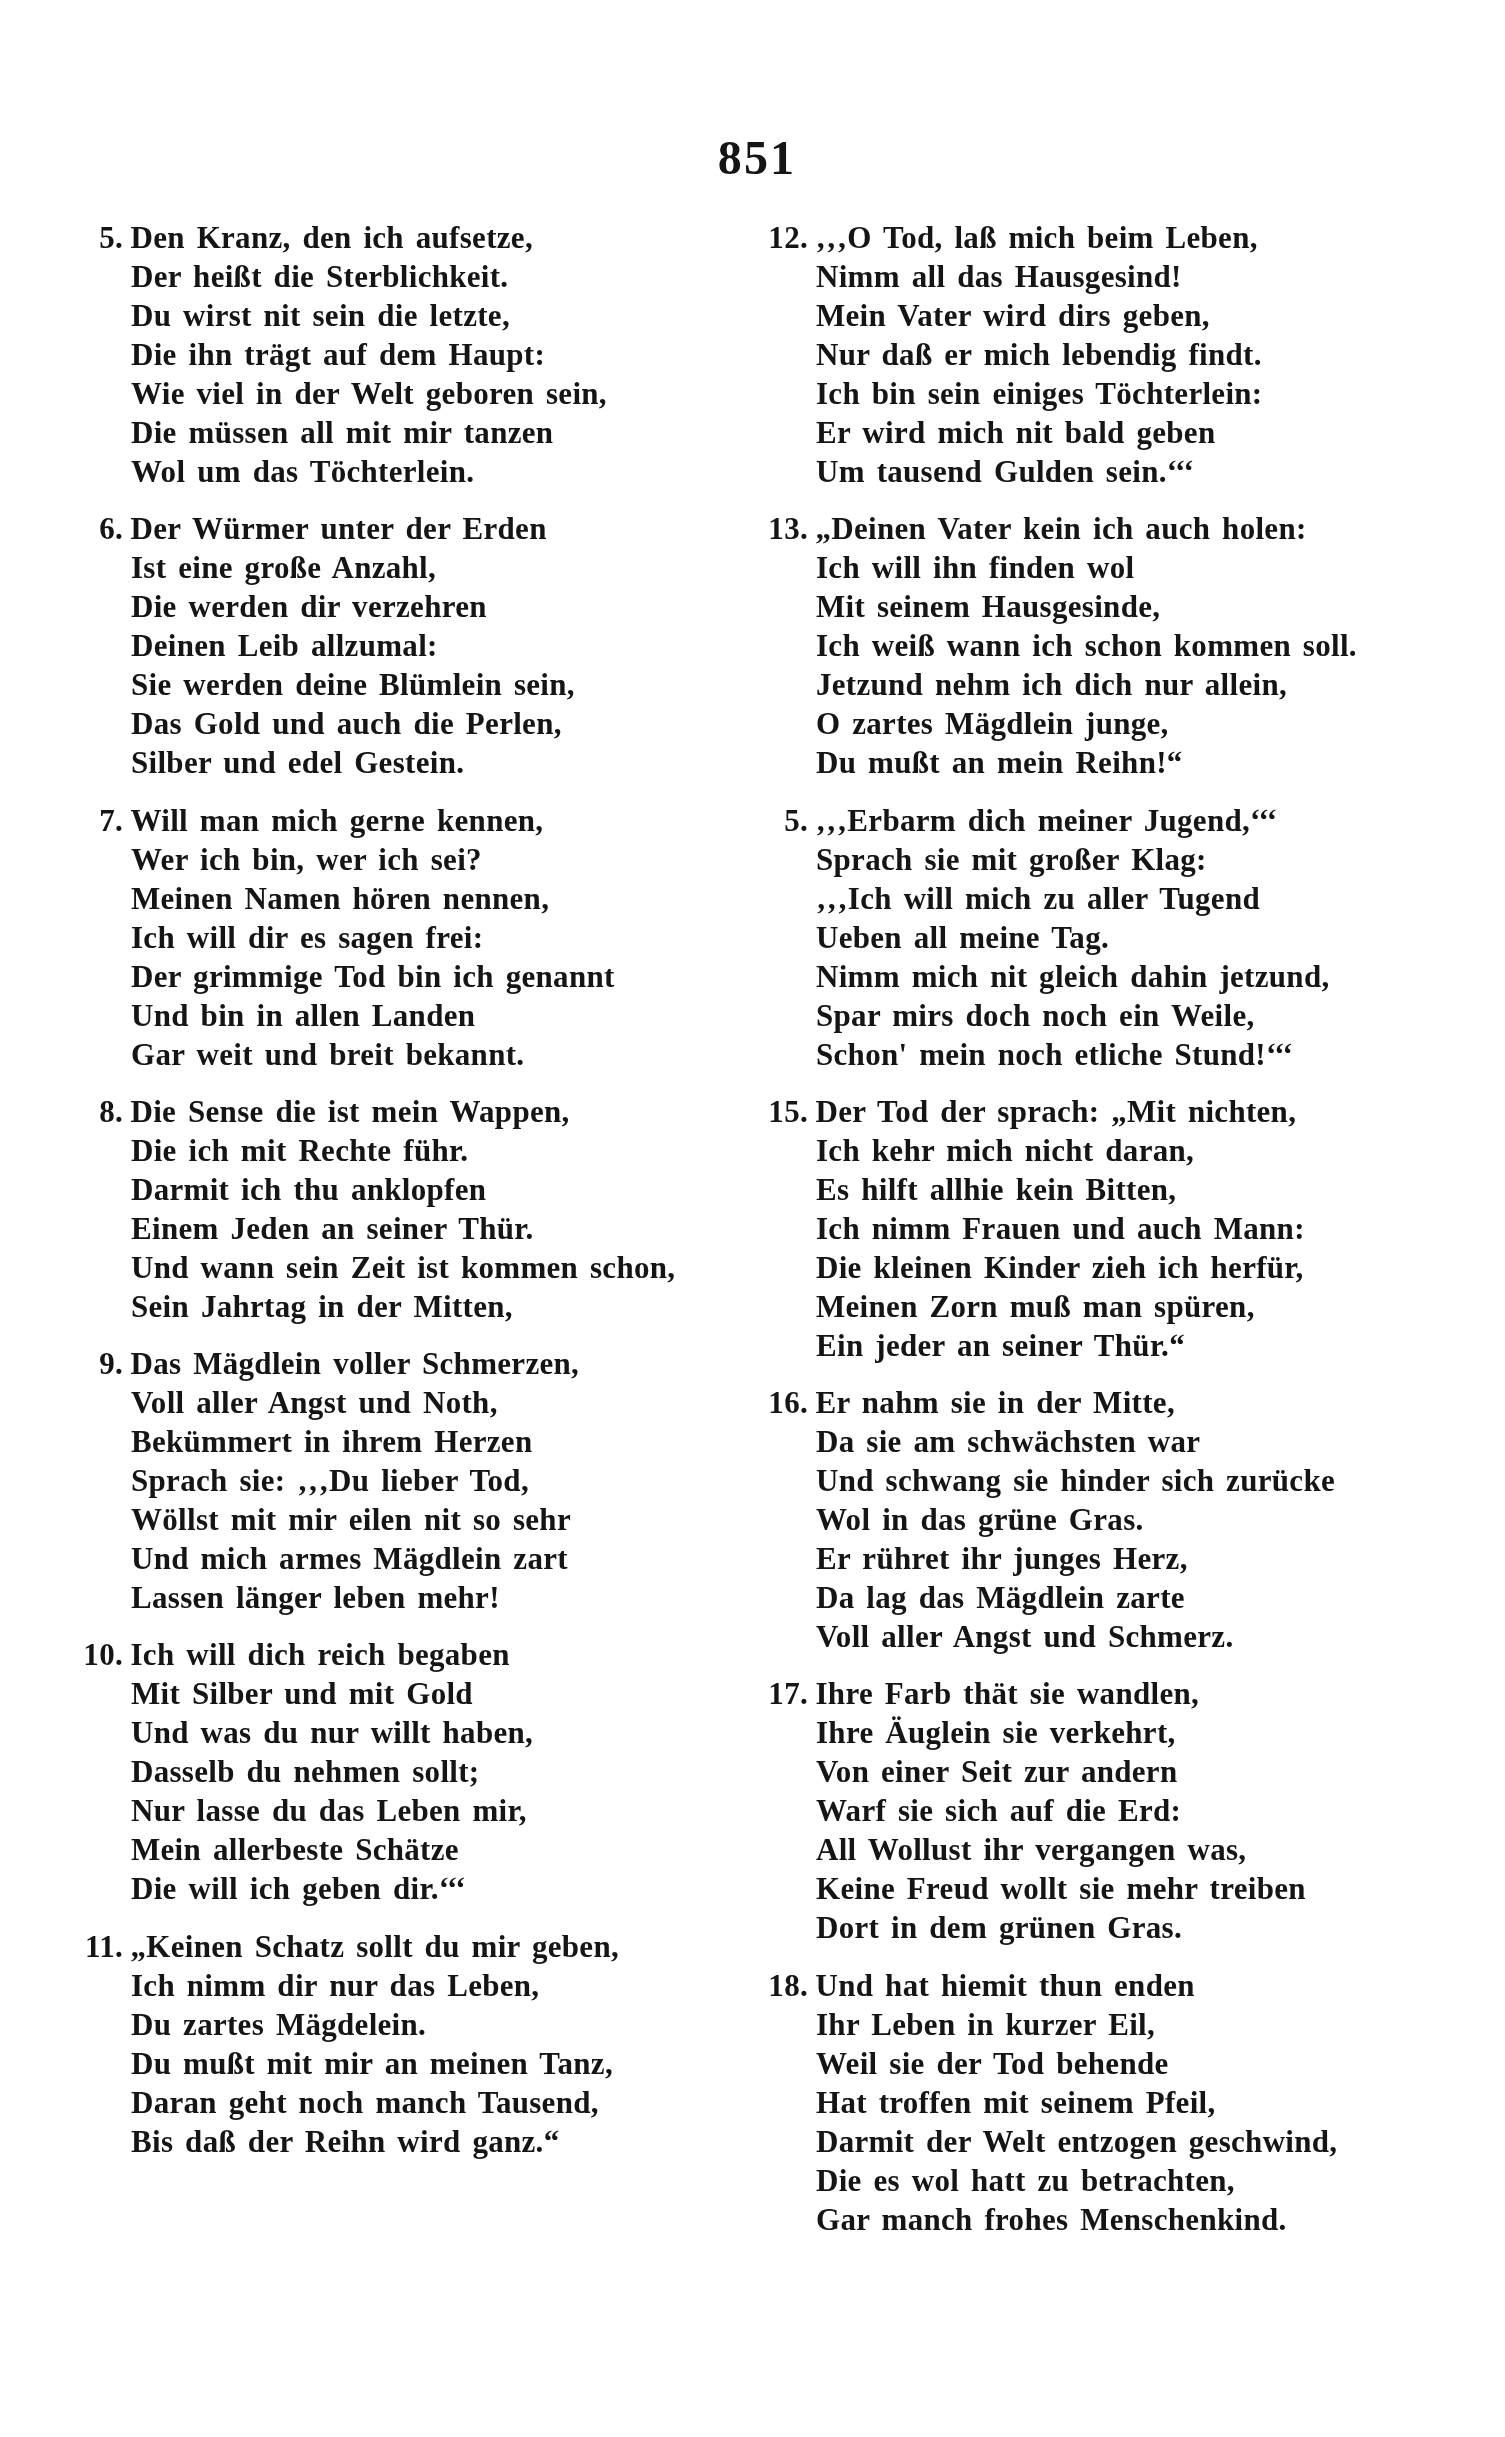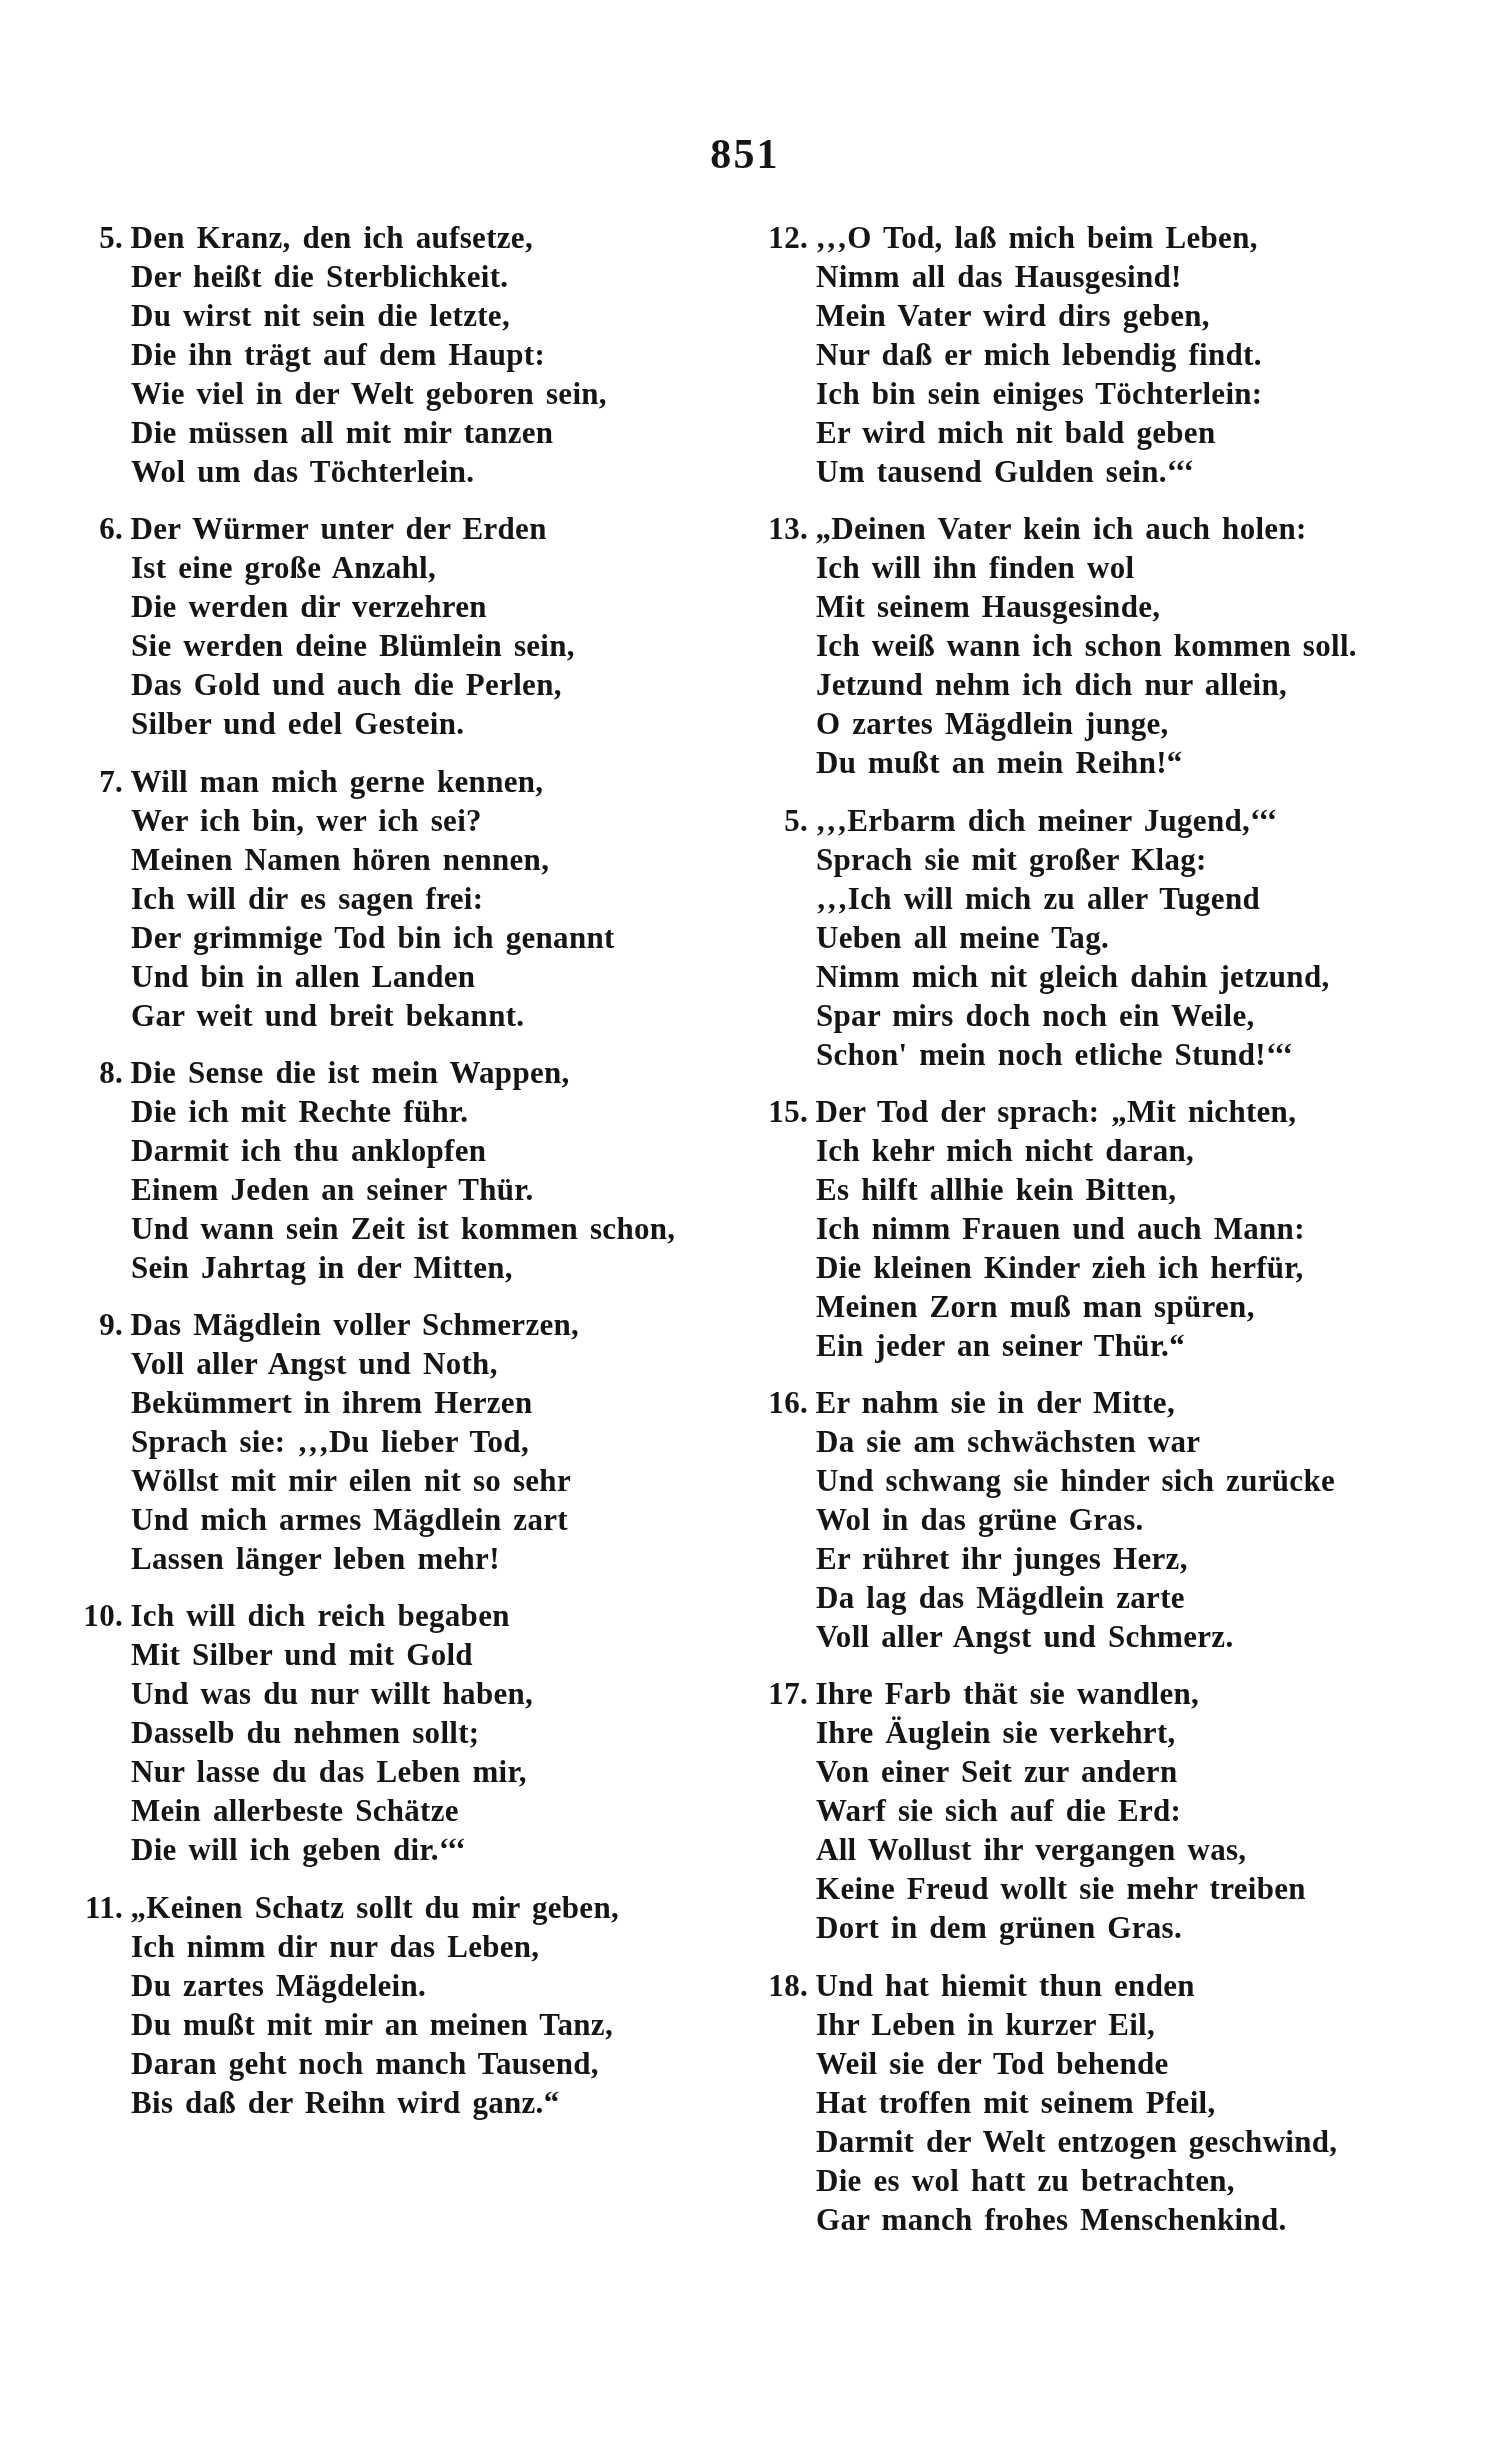--- a/index.html
+++ b/index.html
@@ -8,24 +8,24 @@
     width: 1506px;
     height: 2438px;
     background: #ffffff;
     overflow: hidden;
     font-family: "Liberation Serif", "DejaVu Serif", serif;
     color: #151515;
   }
   .page-number {
     position: absolute;
     top: 130px;
-    left: 0;
+    left: 12px;
     width: 1490px;
     text-align: center;
-    font-size: 42px;
+    font-size: 48px;
     font-weight: bold;
     letter-spacing: 2.2px;
   }
   .column {
     position: absolute;
     top: 218px;
   }
   .column.left  { left: 65px;  width: 683px; }
   .column.right { left: 750px; width: 715px; }
   .stanza { margin-bottom: 18.3px; }
@@ -59,20 +59,21 @@
         <div class="line">Du wirst nit sein die letzte,</div>
         <div class="line">Die ihn trägt auf dem Haupt:</div>
         <div class="line">Wie viel in der Welt geboren sein,</div>
         <div class="line">Die müssen all mit mir tanzen</div>
         <div class="line">Wol um das Töchterlein.</div>
       </div>
       <div class="stanza">
         <div class="line first"><span class="num">6.</span><span>Der Würmer unter der Erden</span></div>
         <div class="line">Ist eine große Anzahl,</div>
         <div class="line">Die werden dir verzehren</div>
+        <div class="line">Deinen Leib allzumal:</div>
         <div class="line">Sie werden deine Blümlein sein,</div>
         <div class="line">Das Gold und auch die Perlen,</div>
         <div class="line">Silber und edel Gestein.</div>
       </div>
       <div class="stanza">
         <div class="line first"><span class="num">7.</span><span>Will man mich gerne kennen,</span></div>
         <div class="line">Wer ich bin, wer ich sei?</div>
         <div class="line">Meinen Namen hören nennen,</div>
         <div class="line">Ich will dir es sagen frei:</div>
         <div class="line">Der grimmige Tod bin ich genannt</div>

